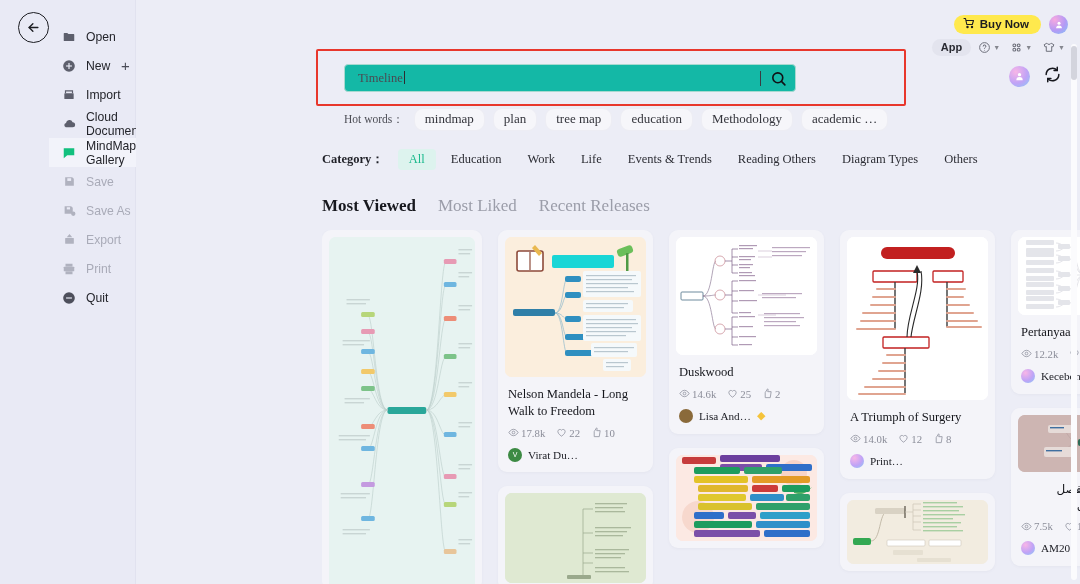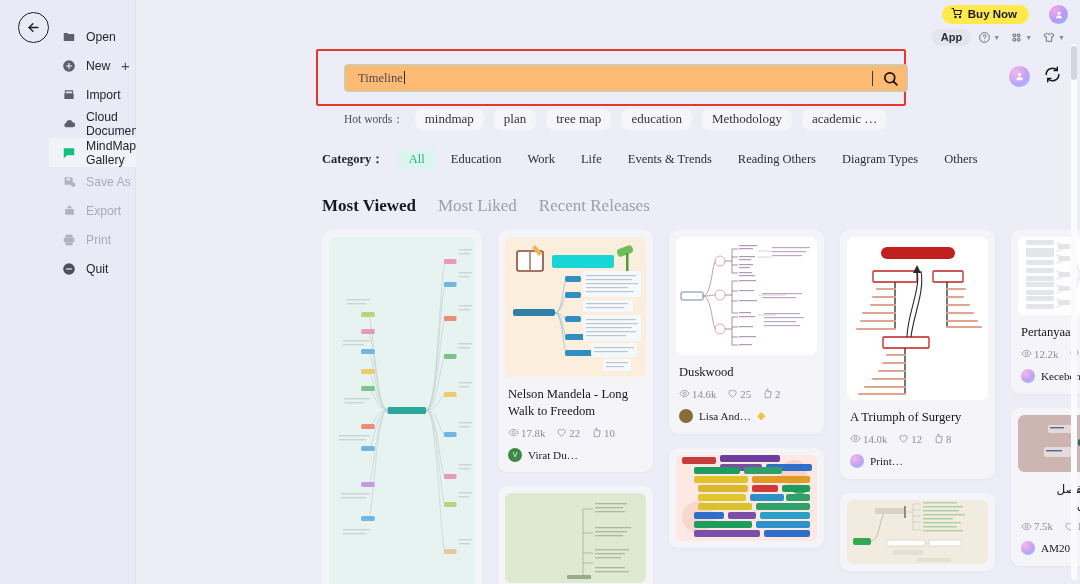--- a/index.html
+++ b/index.html
@@ -51,21 +51,21 @@
   .sidebar-bottom .menu-item { height: 29px; }
 
   
   .main {
     flex: 1 1 auto; position: relative; height: 584px;
     background: #ecedf6; overflow: hidden;
   }
 
   
   .topbar { position: absolute; top: 0; right: 12px; height: 52px; }
-  .topbar-row1 { display: flex; align-items: center; justify-content: flex-end; gap: 20px; padding-top: 5px; }
+  .topbar-row1 { display: flex; align-items: center; justify-content: flex-end; gap: 8px; padding-top: 15px; }
   .buy-now {
     background: #ffe94d; border-radius: 11px;
     padding: 2px 12px 3px 9px; display: flex; align-items: center; gap: 5px;
     font-family: "Liberation Sans", sans-serif;
     font-size: 11.5px; font-weight: bold; color: #1d1d20;
     cursor: pointer; height: 19px;
   }
   .avatar-gradient {
     width: 19px; height: 19px; border-radius: 50%;
     background: radial-gradient(circle at 30% 25%, #f7a9e0, #b49af5 55%, #7fc4f5);
@@ -84,22 +84,22 @@
 
   
   .search-annot {
     position: absolute; left: 180px; top: 49px;
     width: 590px; height: 57px;
     border: 2px solid #e8372c; border-radius: 2px;
     pointer-events: none;
   }
   .search-box {
     position: absolute; left: 208px; top: 64px;
-    width: 564px; height: 28px;
-    background: #fdba74; border: 1px solid #a8d9d0;
+    width: 452px; height: 28px;
+    background: #14b8a6; border: 1px solid #a8d9d0;
     border-radius: 4px; display: flex; align-items: center;
   }
   .search-input-txt {
     flex: 1; padding-left: 13px;
     font-family: "Liberation Serif", serif;
     font-size: 12.5px; color: #4a4b52; position: relative;
   }
   .caret-bar {
     display: inline-block; width: 1px; height: 13px;
     background: #2b2c31; vertical-align: -2px; margin-left: 1px;
@@ -279,20 +279,29 @@
 
       <div class="menu-item active">
         <span class="ic">
           <svg width="14" height="14" viewBox="0 0 24 24" fill="#12c07e">
               <path d="M3 4h18v12H9l-6 5z"></path>
             </svg>
         </span>
         <span>MindMap Gallery</span>
       </div>
 
+      <div class="menu-item disabled">
+        <span class="ic">
+          <svg width="13" height="13" viewBox="0 0 24 24" fill="#b0b2bf">
+              <path d="M4 4h13l3 3v13H4z"></path>
+              <rect x="8" y="6" width="7" height="5" fill="#e9eaf5"></rect>
+            </svg>
+        </span>
+        <span>Save</span>
+      </div>
 
       <div class="menu-item disabled">
         <span class="ic">
           <svg width="13" height="13" viewBox="0 0 24 24" fill="#b0b2bf">
               <path d="M3 4h12l3 3v11H3z"></path>
               <rect x="7" y="6" width="6" height="4" fill="#e9eaf5"></rect>
               <circle cx="19" cy="18" r="4"></circle>
             </svg>
         </span>
         <span>Save As</span>

